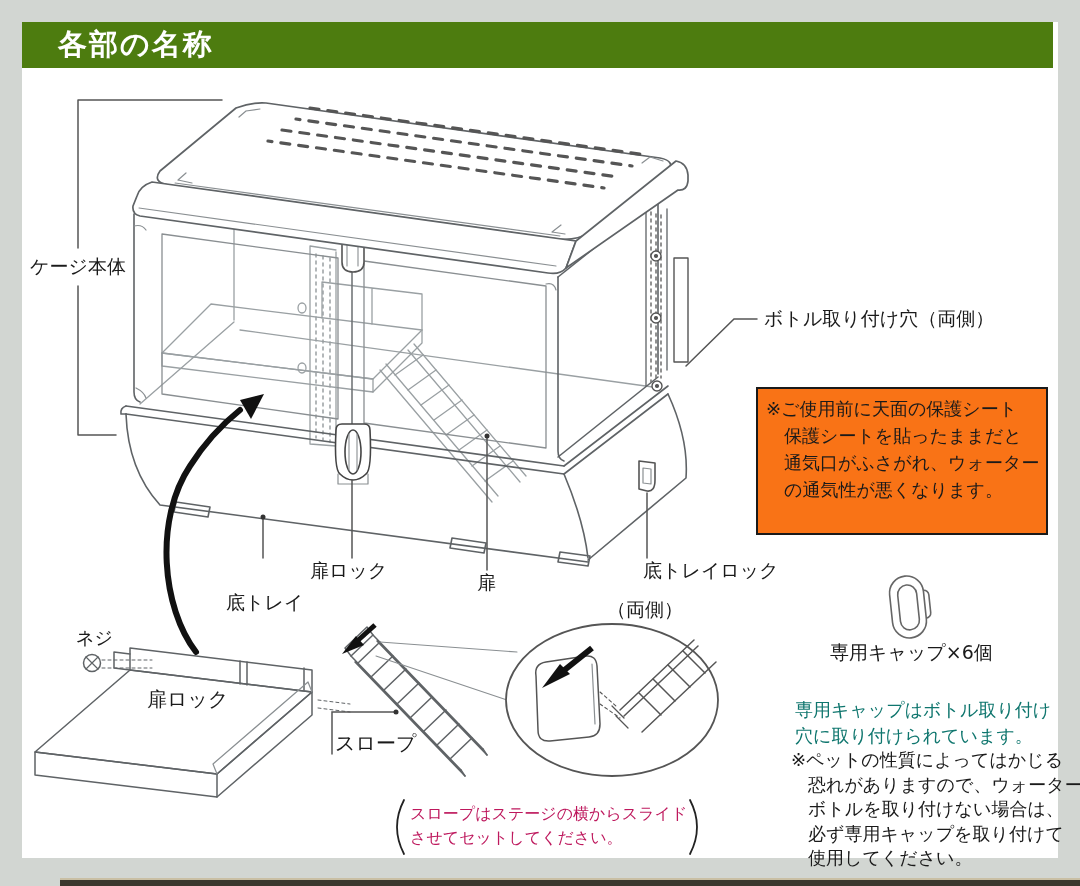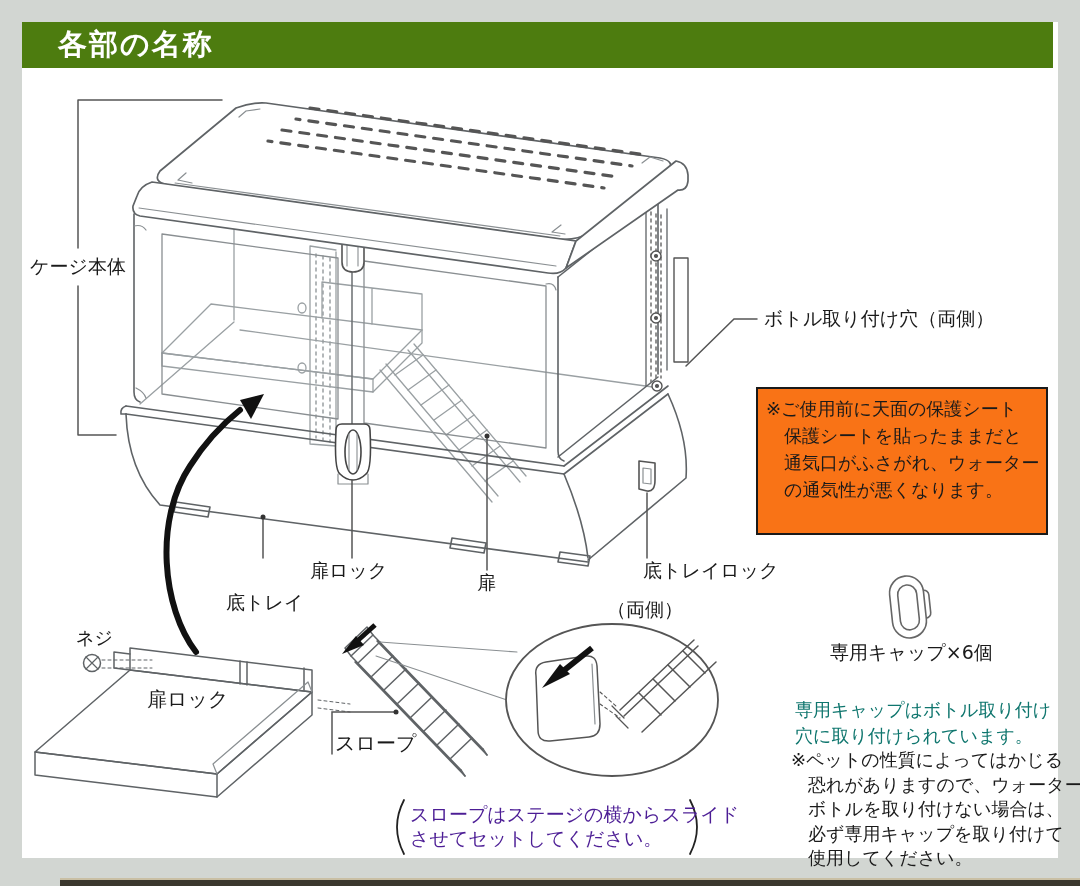--- a/index.html
+++ b/index.html
@@ -23,21 +23,21 @@
   .f20{font-size:20px;}
   .notebox{
     position:absolute;left:756px;top:387px;width:280px;height:138px;
     border:2.5px solid #1a1a1a;background:#f97316;padding:6px 0 0 8px;
   }
   .notebox div{font-size:18px;line-height:27px;color:#1a1a1a;white-space:nowrap;}
   .notebox div.ind{padding-left:18px;}
   .warn div{font-size:18px;line-height:24.5px;color:#1a1a1a;white-space:nowrap;}
   .warn div.ind{padding-left:17px;}
   .capnote div{font-size:18px;line-height:26px;color:#0f766e;white-space:nowrap;}
-  .slopenote div{font-size:19px;line-height:24px;color:#4c1d95;white-space:nowrap;}
+  .slopenote div{font-size:16px;line-height:24px;color:#be185d;white-space:nowrap;}
   .bottombar{
     position:absolute;left:60px;top:878px;width:1020px;height:8px;
     background:linear-gradient(#c9bfa4 0,#c9bfa4 2px,#3b382e 2px,#3b382e 100%);
   }
 </style>
 </head>
 <body>
 
 <div class="panel"></div>
 

